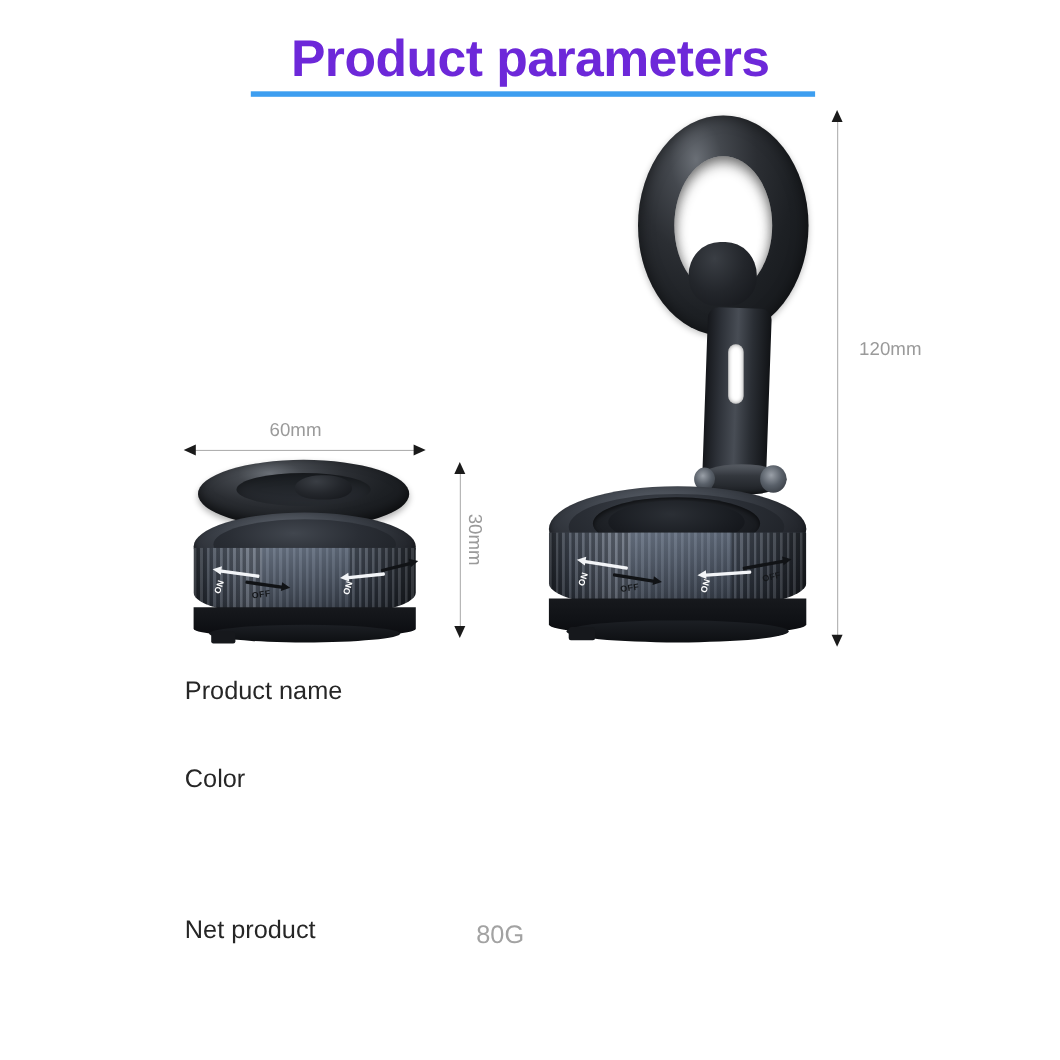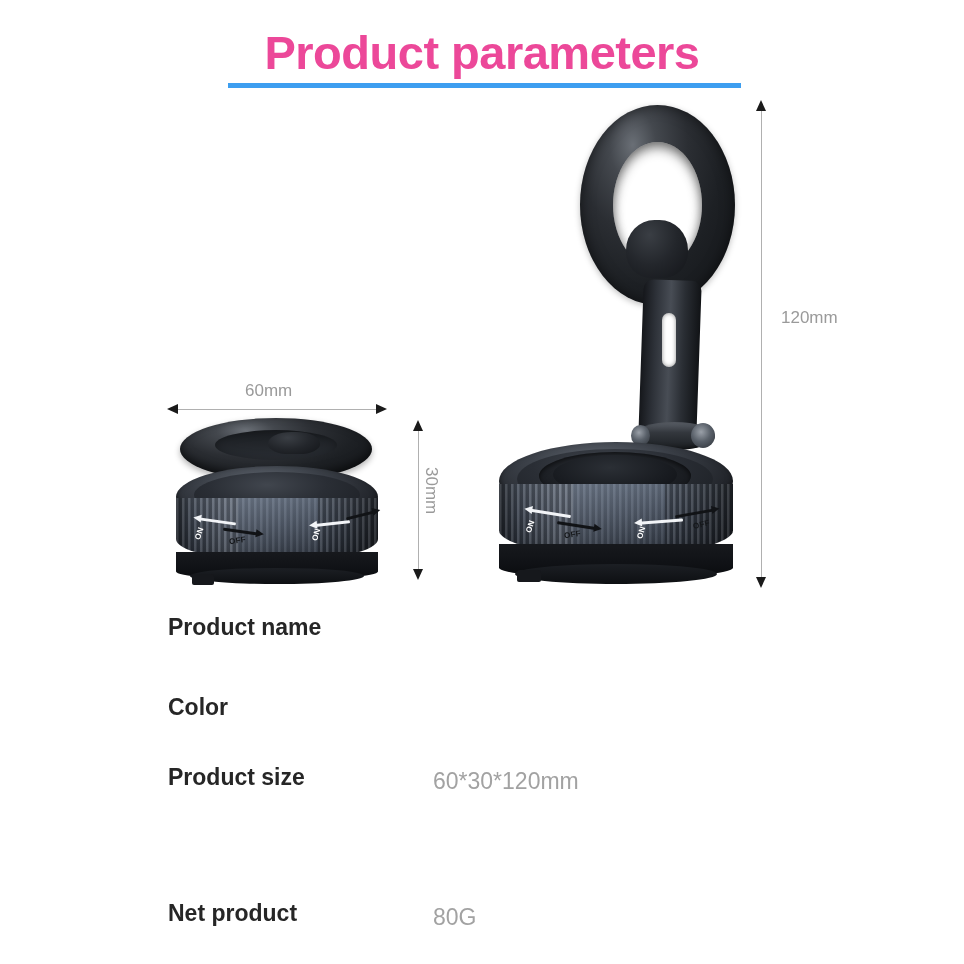--- a/index.html
+++ b/index.html
@@ -21,21 +21,21 @@
     position: absolute;
     left: 0;
     top: 28px;
     width: 964px;
     text-align: center;
   }
   #title-text {
     display: inline-block;
     font-size: 47px;
     font-weight: bold;
-    color: #ec4899;
+    color: #6d28d9;
     letter-spacing: -0.5px;
     line-height: 1.05;
     position: relative;
     z-index: 2;
   }
   #title-underline {
     position: absolute;
     left: 228px;
     top: 83px;
     width: 513px;
@@ -282,21 +282,21 @@
   }
   .spec-row {
     position: relative;
     height: 68px;
   }
   .spec-label {
     position: absolute;
     left: 0;
     top: 0;
     font-size: 23px;
-    font-weight: bold;
+    font-weight: normal;
     color: #262626;
     white-space: nowrap;
   }
   .spec-value {
     position: absolute;
     left: 265px;
     top: 0;
     font-size: 23px;
     font-weight: normal;
     color: #a2a2a2;
@@ -414,24 +414,20 @@
   <div id="spec-table">
 
     <div class="spec-row" style="height:80px;">
       <div class="spec-label">Product name</div>
     </div>
 
     <div class="spec-row" style="height:70px;">
       <div class="spec-label">Color</div>
     </div>
 
-    <div class="spec-row">
-      <div class="spec-label">Product size</div>
-      <div class="spec-value">60*30*120mm</div>
-    </div>
 
     <div class="spec-row">
     </div>
 
     <div class="spec-row">
       <div class="spec-label">Net product</div>
       <div class="spec-value">80G</div>
     </div>
 
   </div>

